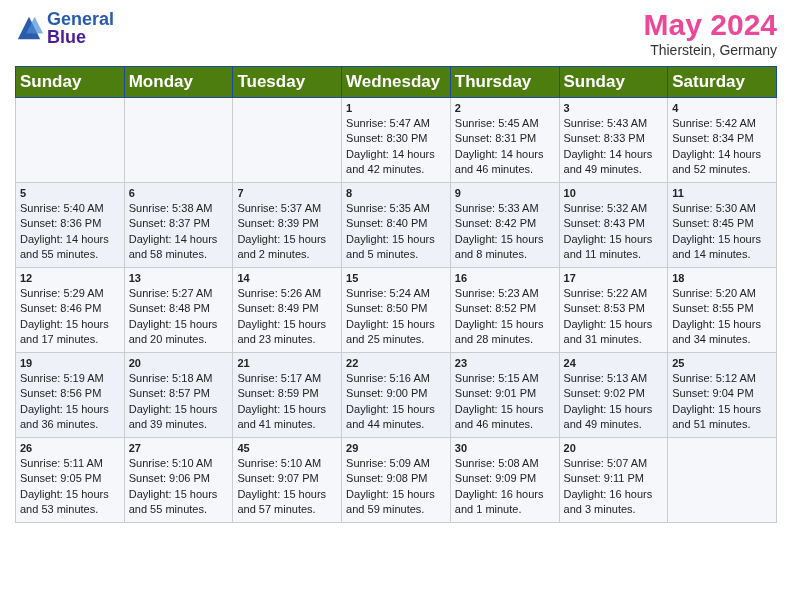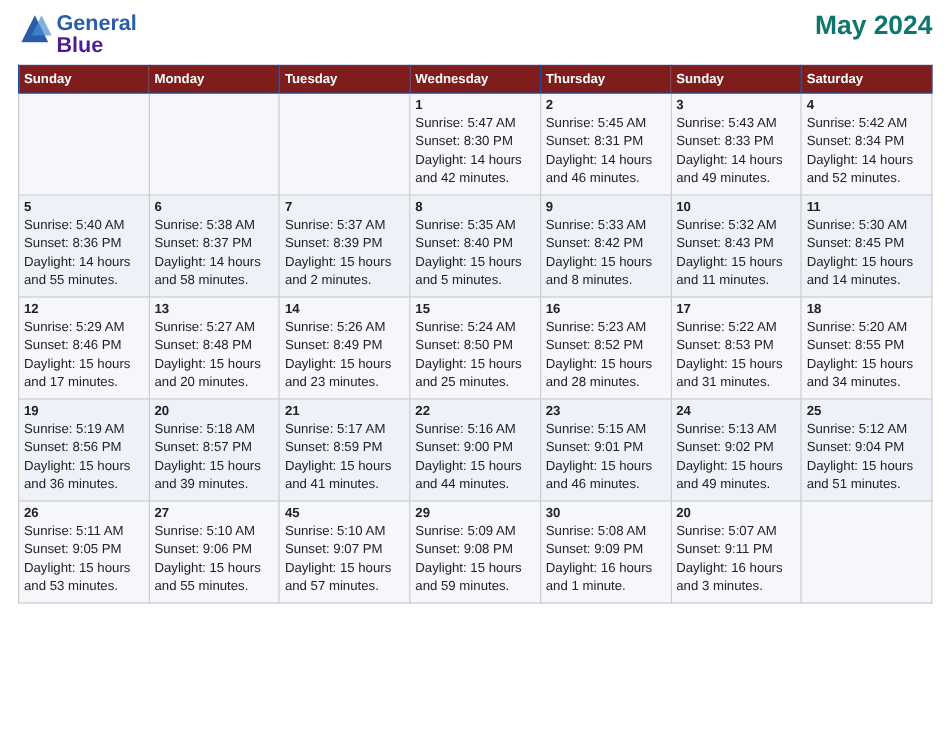--- a/index.html
+++ b/index.html
@@ -16,59 +16,59 @@
       padding: 10px 15px 10px 15px;
     }
     .header {
       display: flex;
       justify-content: space-between;
       align-items: flex-start;
       margin-bottom: 8px;
     }
     .logo {
       display: flex;
-      align-items: flex-start;
+      align-items: center;
       gap: 4px;
     }
     .logo-text {
       font-size: 18px;
       font-weight: bold;
       color: #1a1a1a;
       line-height: 1;
     }
     .logo-text span {
       color: #2a5caa;
     }
     .logo-icon {
       width: 28px;
       height: 28px;
     }
     .title-block {
       text-align: right;
     }
     .month-year {
-      font-size: 22px;
-      font-weight: bold;
-      color: #0f766e;
+      font-size: 30px;
+      font-weight: bold;
+      color: #ec4899;
       line-height: 1;
     }
     .location {
       font-size: 14px;
       color: #333;
       margin-top: 2px;
     }
     table {
       width: 100%;
       border-collapse: collapse;
       table-layout: fixed;
     }
     thead tr th {
-      background-color: #7f1d1d;
+      background-color: #4d7c0f;
       color: #fff;
-      font-size: 11px;
+      font-size: 17px;
       font-weight: bold;
       padding: 5px 4px;
       text-align: left;
       border: 1px solid #1a4a9a;
     }
     tbody tr td {
       border: 1px solid #ccc;
       vertical-align: top;
       padding: 4px 4px;
       font-size: 9.5px;
@@ -105,20 +105,21 @@
         <polygon points="20,4 36,36 4,36" fill="#2a5caa"></polygon>
         <polygon points="28,4 40,28 16,28" fill="#4a8fd4" opacity="0.7"></polygon>
       </svg>
       <div class="logo-text">
         <span>General</span><br>
         <span style="color:#4c1d95;">Blue</span>
       </div>
     </div>
     <div class="title-block">
       <div class="month-year">May 2024</div>
+      <div class="location">Thierstein, Germany</div>
     </div>
   </div>
 
   <table>
     <thead>
       <tr>
       <th>Sunday</th>
           <th>Monday</th>
           <th>Tuesday</th>
           <th>Wednesday</th>

